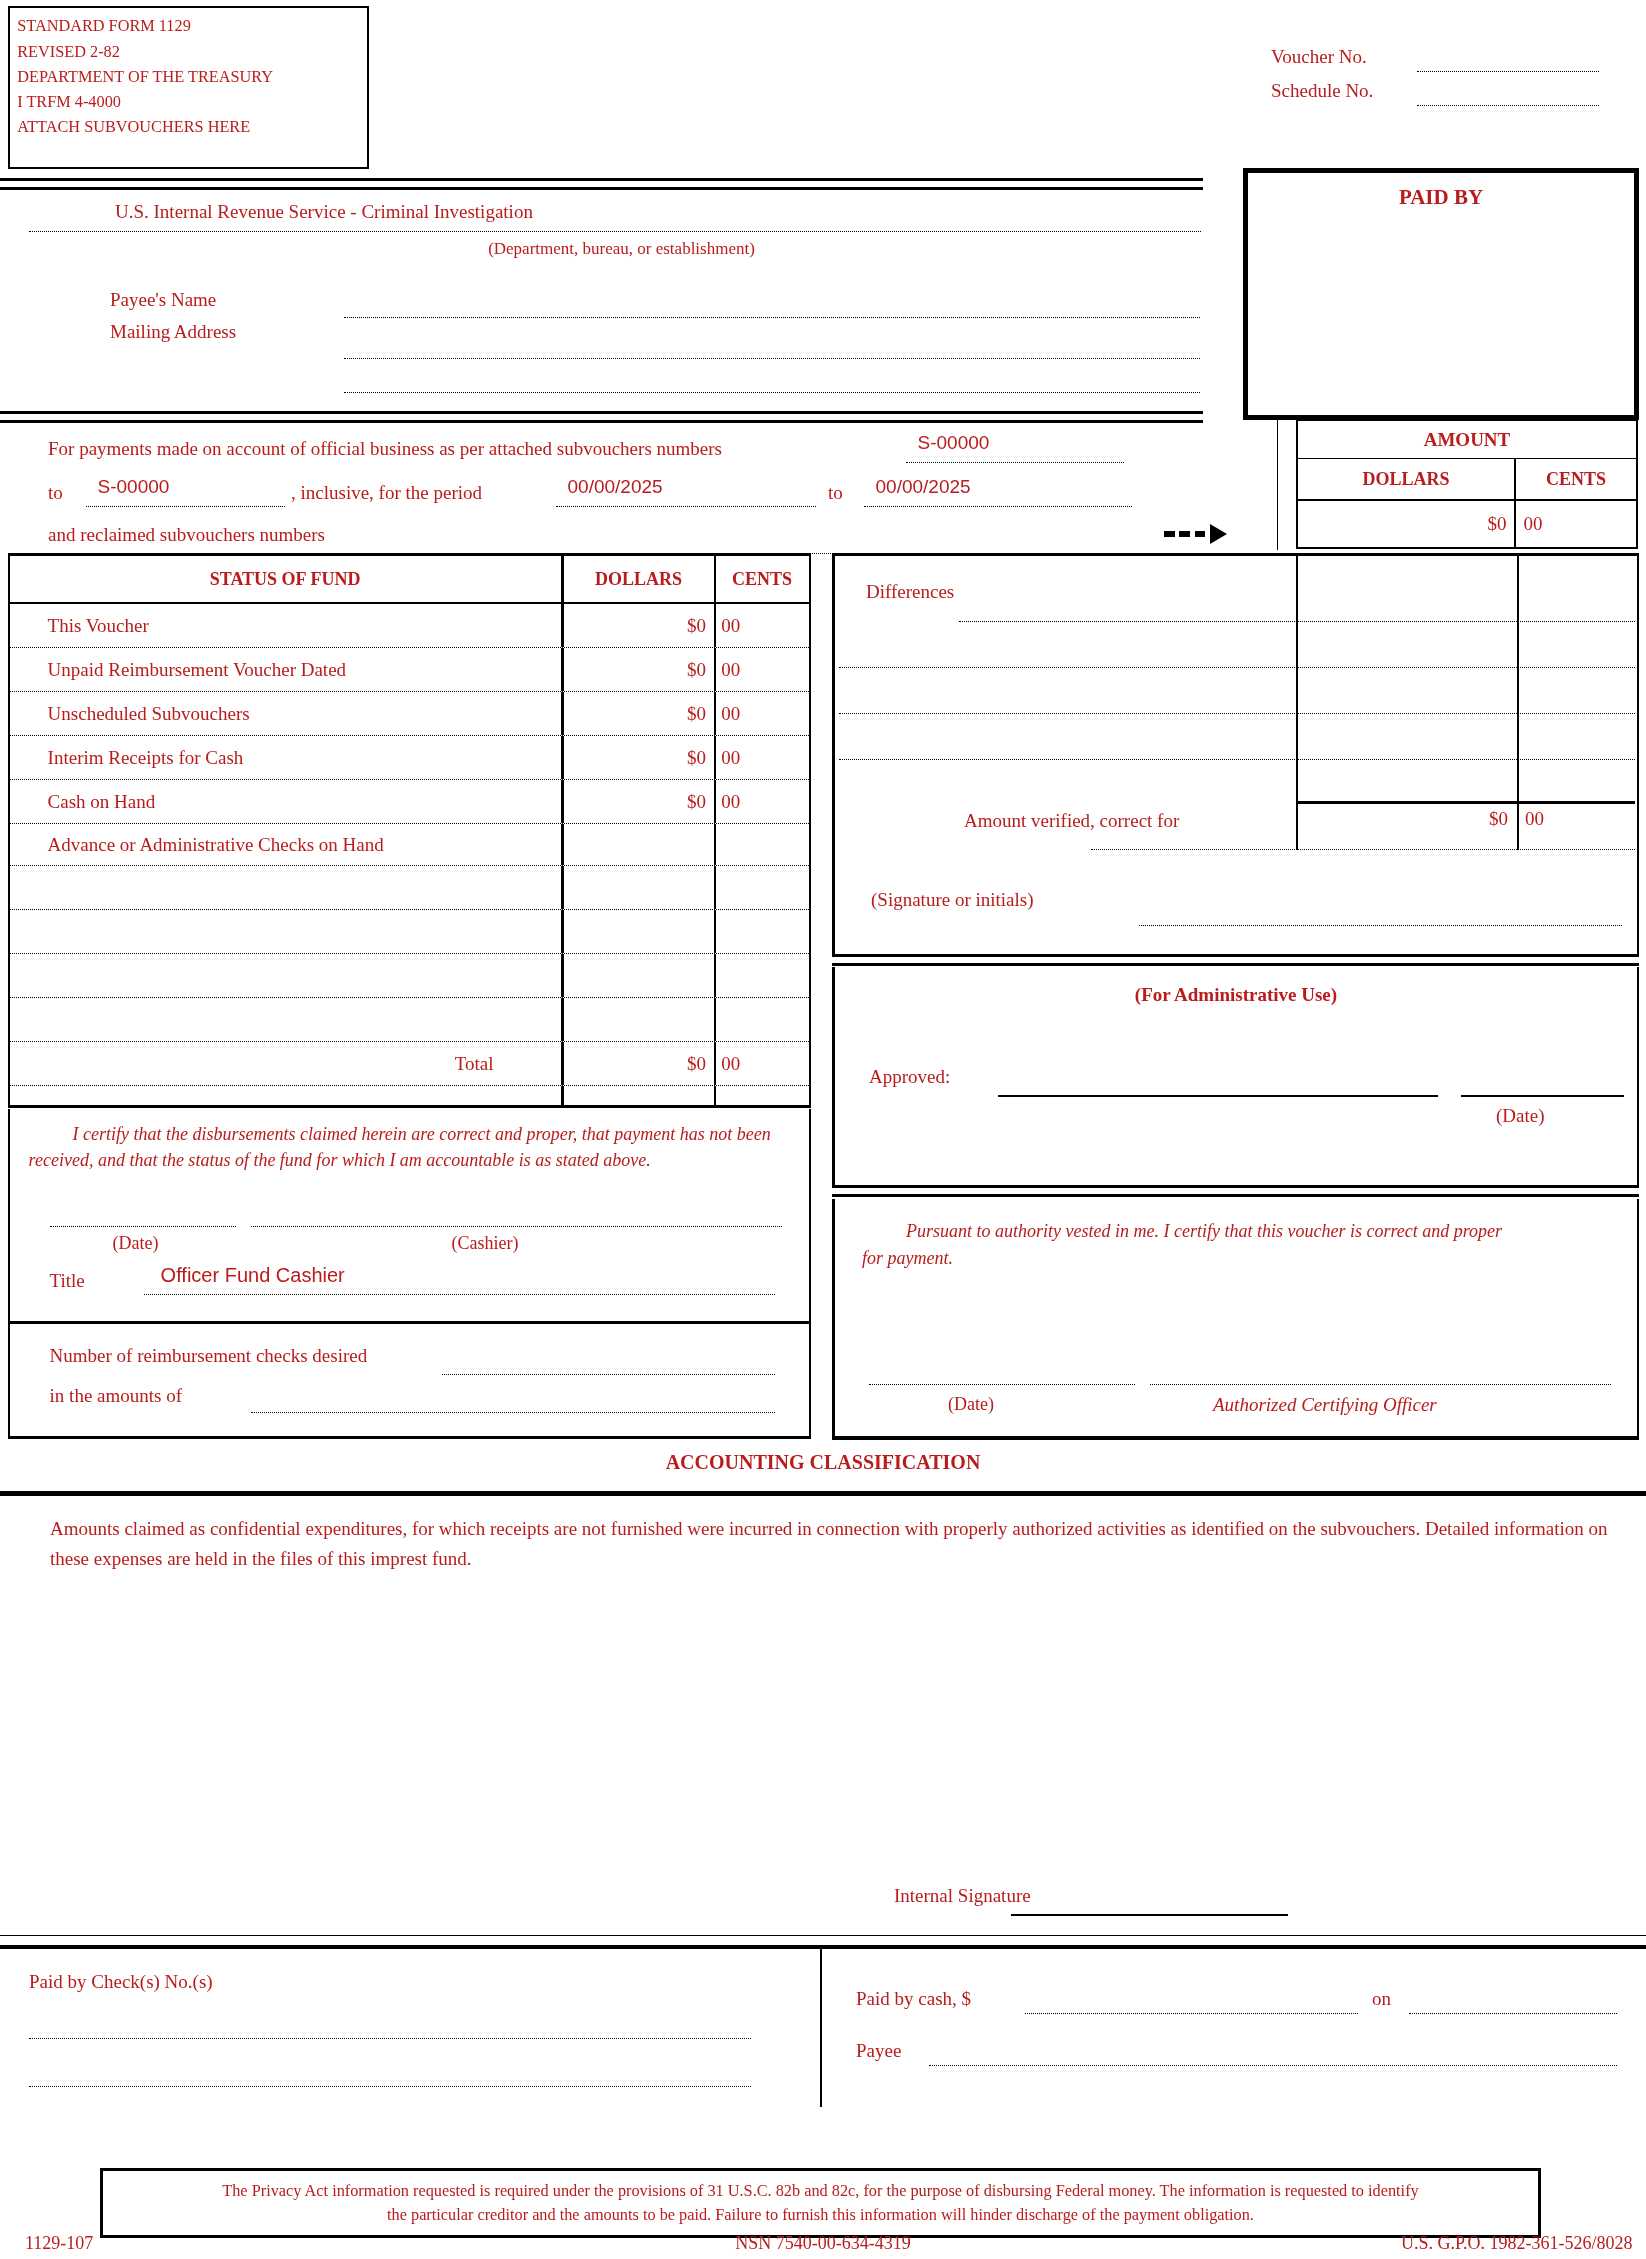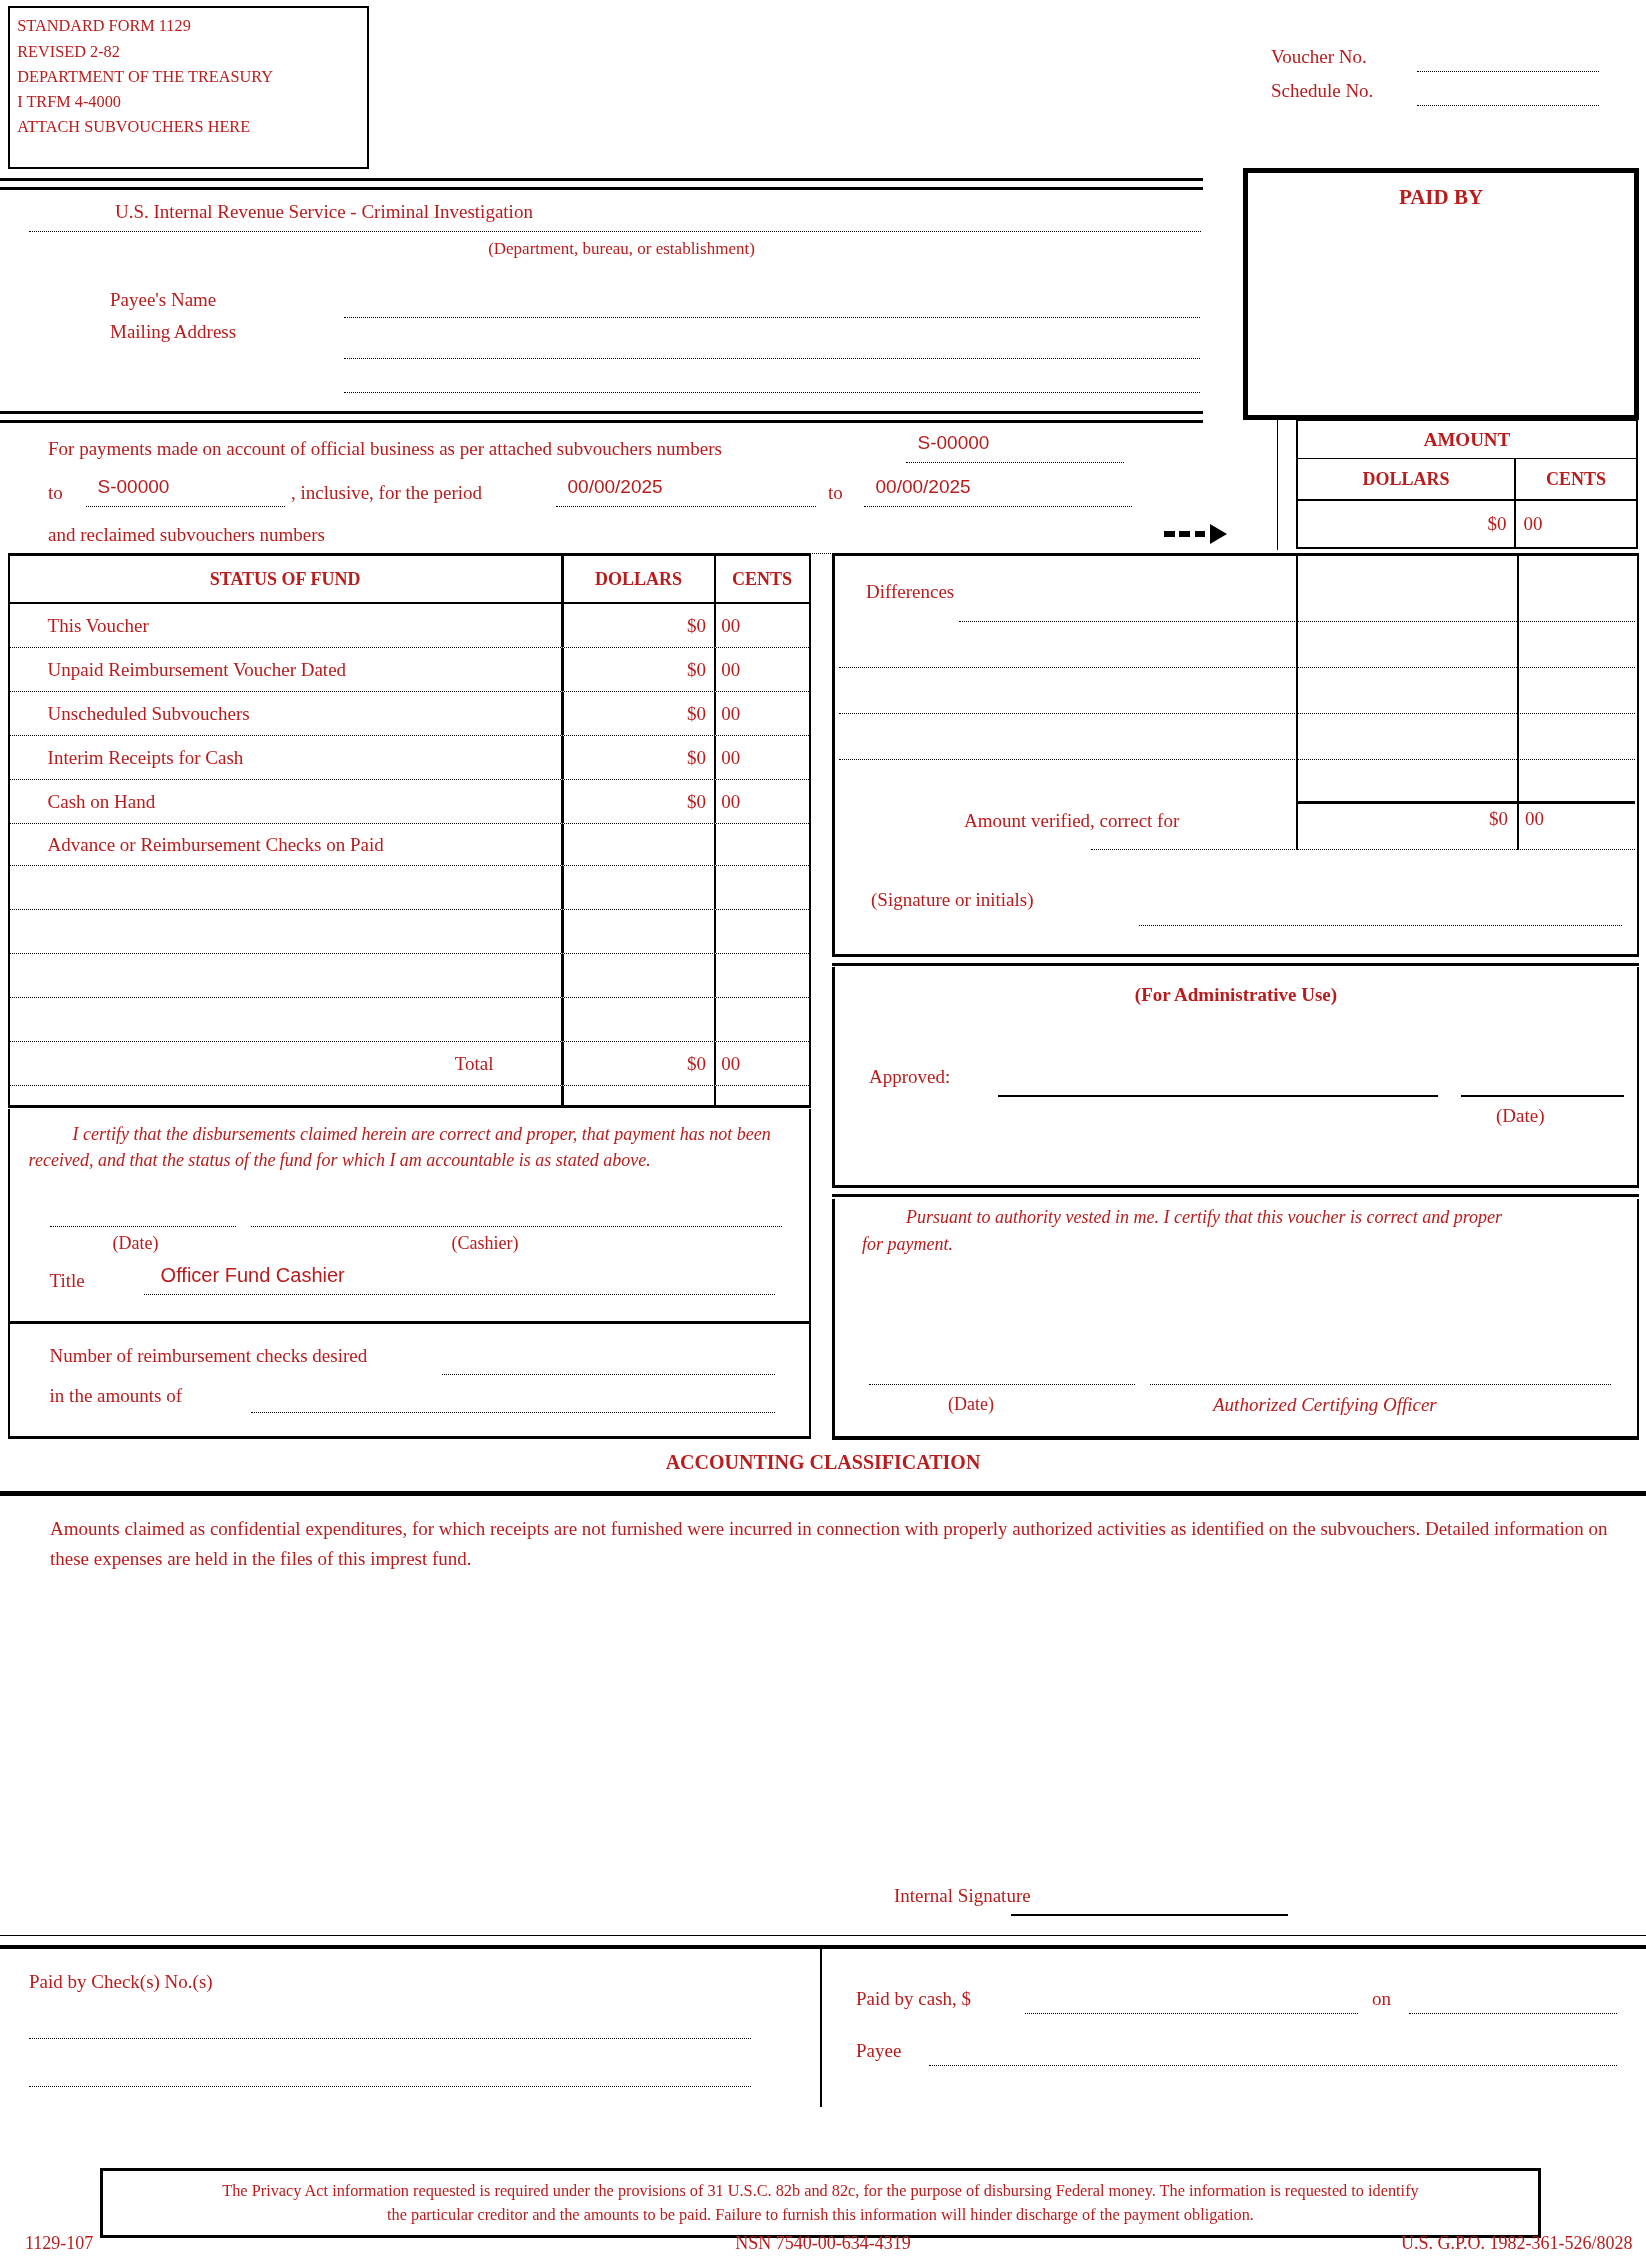--- a/index.html
+++ b/index.html
@@ -132,21 +132,21 @@
       <div class="tc1">Interim Receipts for Cash</div>
       <div class="tc2">$0</div>
       <div class="tc3">00</div>
     </div>
     <div class="trow" style="height:44px;">
       <div class="tc1">Cash on Hand</div>
       <div class="tc2">$0</div>
       <div class="tc3">00</div>
     </div>
     <div class="trow" style="height:42px;">
-      <div class="tc1">Advance or Reimbursement Checks on Paid</div>
+      <div class="tc1">Advance or Administrative Checks on Hand</div>
       <div class="tc2"></div>
       <div class="tc3"></div>
     </div>
     <div class="trow" style="height:44px;">
       <div class="tc1"></div>
       <div class="tc2"></div>
       <div class="tc3"></div>
     </div>
     <div class="trow" style="height:44px;">
       <div class="tc1"></div>
@@ -198,21 +198,21 @@
     <div class="abs serif b f20 center" style="left:0;top:17px;width:100%;">(For Administrative Use)</div>
     <div class="abs serif f20" style="left:34px;top:99px;">Approved:</div>
     <div class="abs sline" style="left:163px;top:128px;width:440px;"></div>
     <div class="abs sline" style="left:626px;top:128px;width:163px;"></div>
     <div class="abs serif f20" style="left:661px;top:138px;">(Date)</div>
   </div>
 
   <div class="abs drule" style="left:832px;top:1185px;width:807px;"></div>
 
   <div class="abs" style="left:832px;top:1199px;width:807px;height:241px;border-left:3.8px solid #000;border-right:2.9px solid #000;border-bottom:4.8px solid #000;">
-    <div class="abs serif i f19" style="left:27px;top:5px;width:660px;text-indent:44px;line-height:1.5;">Pursuant to authority vested in me. I certify that this voucher is correct and proper for payment.</div>
+    <div class="abs serif i f19" style="left:27px;top:19px;width:660px;text-indent:44px;line-height:1.5;">Pursuant to authority vested in me. I certify that this voucher is correct and proper for payment.</div>
     <div class="abs dots" style="left:34px;top:185px;width:266px;"></div>
     <div class="abs dots" style="left:315px;top:185px;width:461px;"></div>
     <div class="abs serif f19" style="left:113px;top:195px;">(Date)</div>
     <div class="abs serif i f20" style="left:378px;top:195px;">Authorized Certifying Officer</div>
   </div>
 
   <div class="abs" style="left:7.6px;top:1109px;width:803px;height:215px;border-left:2.9px solid #000;border-right:2.9px solid #000;border-bottom:3.8px solid #000;">
     <div class="abs serif i f19" style="left:19px;top:11.5px;width:760px;text-indent:44px;line-height:1.45;">I certify that the disbursements claimed herein are correct and proper, that payment has not been received, and that the status of the fund for which I am accountable is as stated above.</div>
     <div class="abs dots" style="left:40px;top:117px;width:186px;"></div>
     <div class="abs dots" style="left:241px;top:117px;width:531px;"></div>

